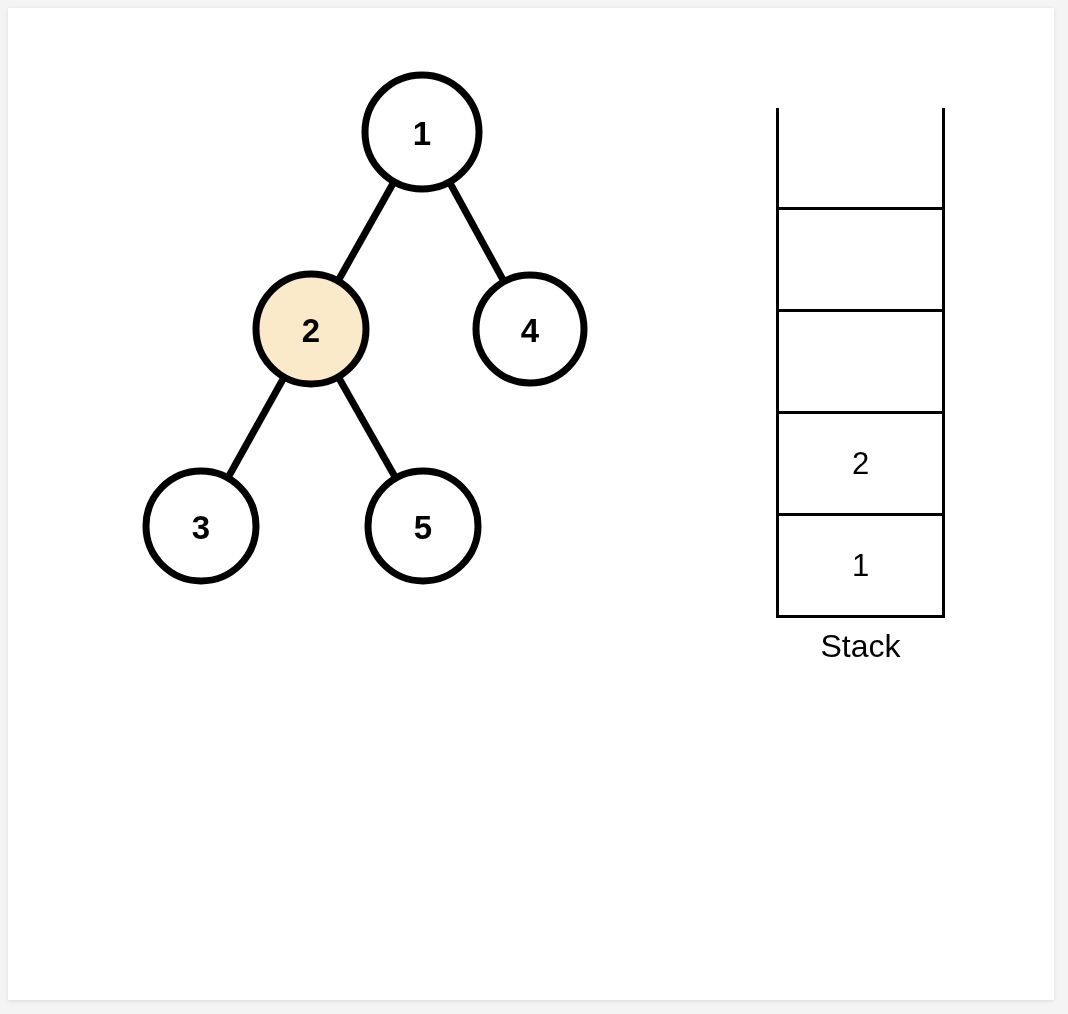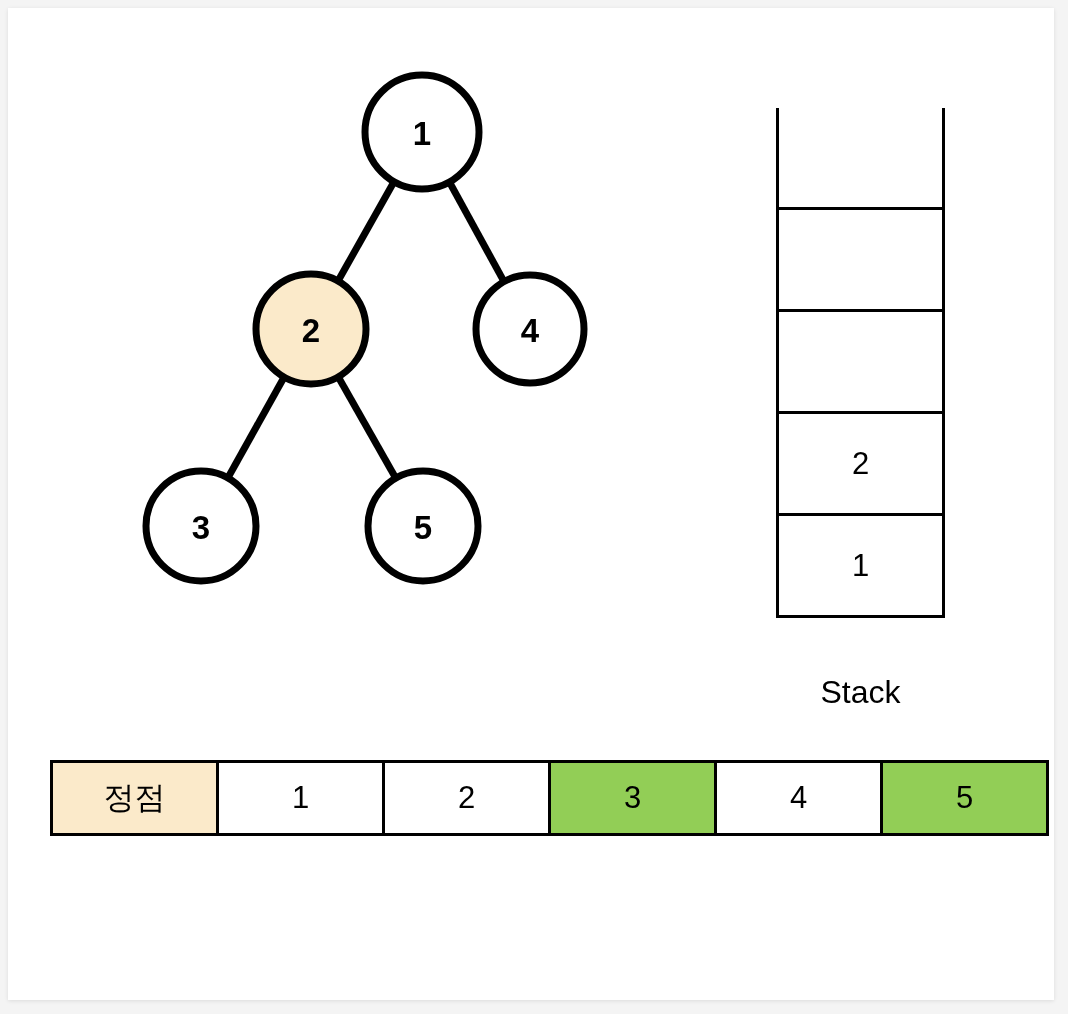--- a/index.html
+++ b/index.html
@@ -81,21 +81,20 @@
     border-bottom: 3px solid #000;
   }
   #stack-label {
     position: absolute;
     left: 768px;
     top: 620px;
     width: 169px;
     text-align: center;
     font-size: 32px;
     color: #000;
-    margin-top: 46px;
   }
 
   
   #vtable {
     position: absolute;
     left: 42px;
     top: 752px;
     border-collapse: collapse;
     table-layout: fixed;
   }
@@ -171,25 +170,17 @@
           <span>2</span>
         </div>
         <div class="stack-cell">
           <span>1</span>
         </div>
       </div>
     <div id="stack-label">Stack</div>
 
     <table id="vtable">
       <tbody id="vtable-body">
-          <tr>
-            <td class="rowhead">정점</td>
-            <td class="datacell">1</td>
-            <td class="datacell">2</td>
-            <td class="datacell hl-green">3</td>
-            <td class="datacell">4</td>
-            <td class="datacell hl-green">5</td>
-          </tr>
         </tbody>
     </table>
 
   </div>
 </div>
 
 </body></html>

